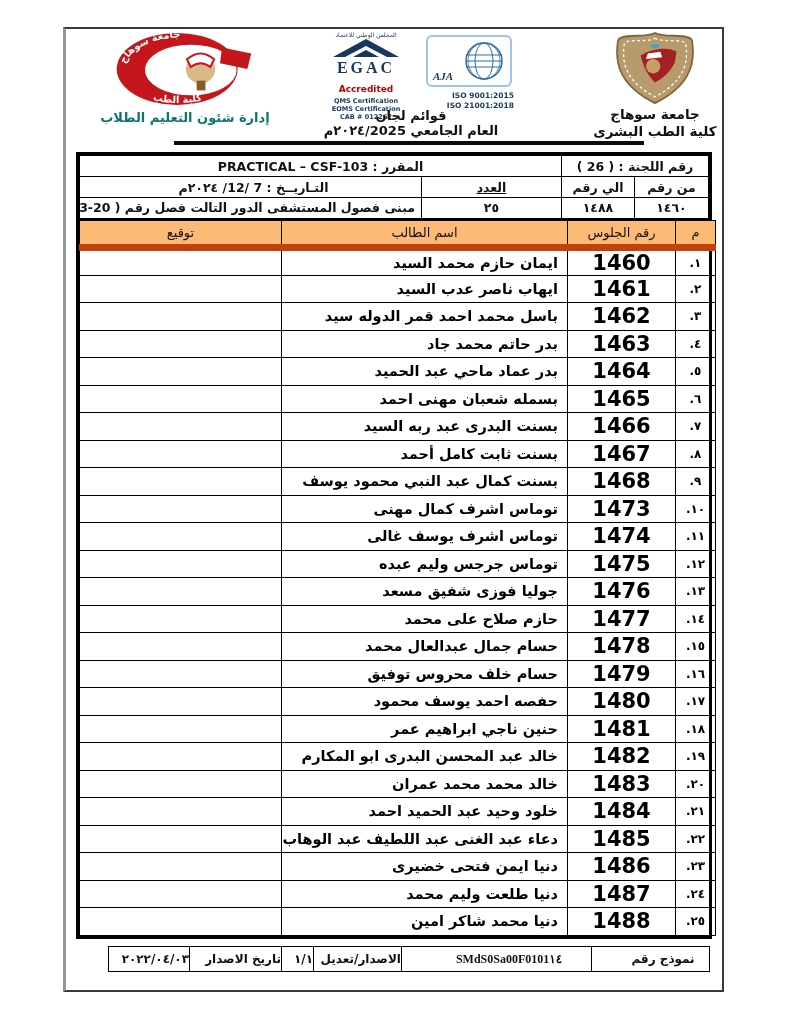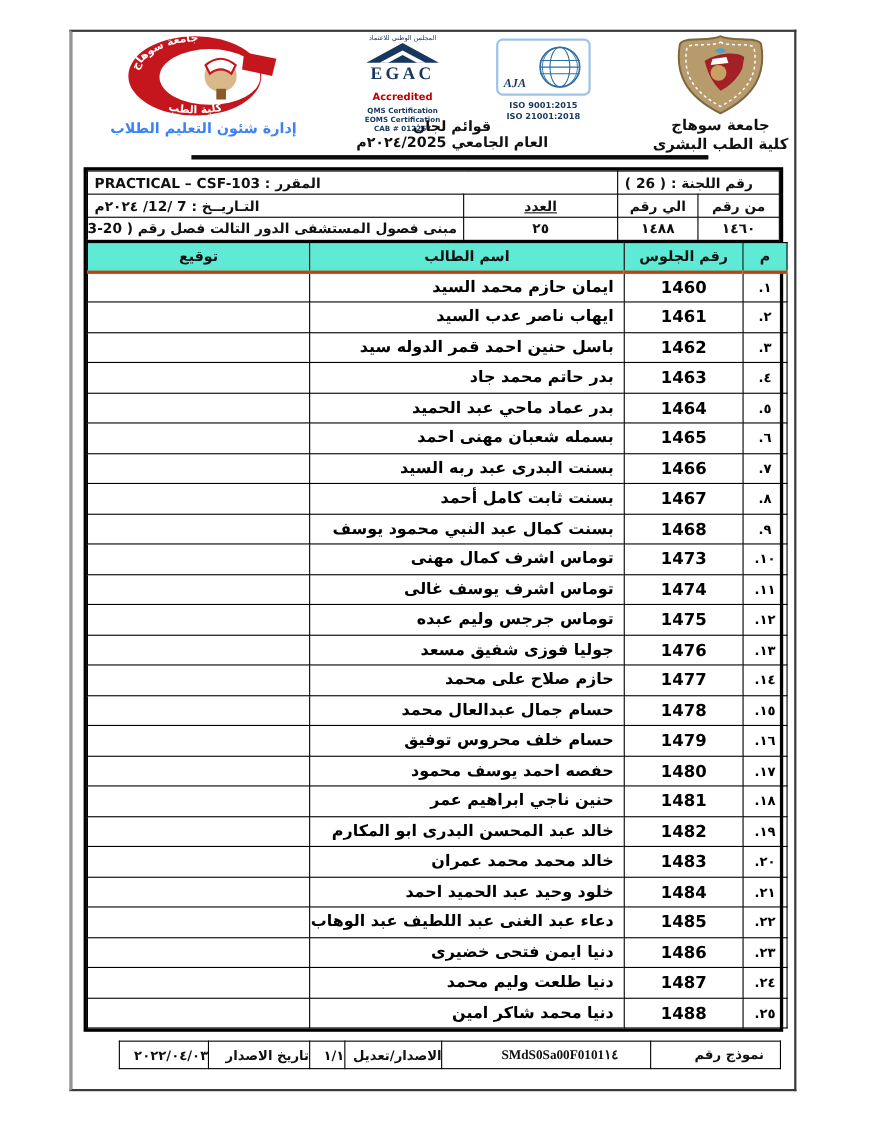--- a/index.html
+++ b/index.html
@@ -18,57 +18,57 @@
   .hdr-right-txt  { position:absolute; left:582px; top:106px; width:146px; text-align:center;
                     font-weight:bold; font-size:13.5px; line-height:17px; color:#111; direction:rtl; }
 
   .egac { position:absolute; left:316px; top:31px; width:100px; text-align:center; }
   .egac .arc   { font-size:6px; color:#1f3864; direction:rtl; line-height:7px; }
   .egac .name  { font-size:16px; font-weight:bold; color:#17375e; letter-spacing:3px;
                  font-family:"Liberation Serif", serif; line-height:12px; }
   .egac .accr  { font-size:9px; font-weight:bold; color:#c00000; line-height:10px;margin-top:10px; }
   .egac .cert  { font-size:6.5px; font-weight:bold; color:#17375e; line-height:8px; margin-top:3px; }
 
-  .aja { position:absolute; left:449px; top:35px; width:90px; text-align:center; }
+  .aja { position:absolute; left:424px; top:35px; width:90px; text-align:right; }
   .aja .box { width:86px; height:52px; border:2px solid #9dc3e6; border-radius:6px;
               margin:0 auto; position:relative; background:#fff; }
   .aja .name { position:absolute; left:5px; bottom:3px; font-size:11px; font-weight:bold;
                font-style:italic; color:#17375e; font-family:"Liberation Serif", serif; }
   .aja .iso { font-size:7.5px; font-weight:bold; color:#17375e; line-height:10px; margin-top:4px; }
 
   .hdr-title { position:absolute; left:298px; top:108px; width:226px; text-align:center;
                direction:rtl; font-weight:bold; font-size:13px; line-height:15px; color:#111; }
 
   .crescent  { position:absolute; left:104px; top:30px; width:158px; height:78px; }
   .hdr-dept  { position:absolute; left:92px; top:110px; width:186px; text-align:center;
-               font-weight:bold; font-size:13px; color:#3b82f6; direction:rtl; }
+               font-weight:bold; font-size:13px; color:#0f766e; direction:rtl; }
 
   .hdr-rule { position:absolute; left:174px; top:141px; width:470px; height:4px; background:#0c0c0c; }
 
   
   .table-wrap { position:absolute; left:76px; top:152px; width:636px; border:3px solid #000; background:#fff; }
   table { border-collapse:collapse; width:100%; table-layout:fixed; direction:rtl; }
   td, th { border:1px solid #000; overflow:hidden; white-space:nowrap; }
 
   .info-table { border-bottom:2px solid #000; }
   .info-table td { height:21px; font-weight:bold; font-size:12.5px; color:#111; padding:0 6px; }
-  .cell-r { text-align:left; }
+  .cell-r { text-align:center; }
   .cell-c { text-align:center; }
   .count-hd { font-size:14px; text-align:center;text-decoration:underline; }
   .an-num { font-size:13.5px; text-align:center; }
 
-  .main-table th { height:27px; background:#5eead4; font-size:13px; font-weight:bold; color:#111;
-                   border-bottom:3px solid #c2410c; }
+  .main-table th { height:27px; background:#fdba74; font-size:13px; font-weight:normal; color:#111;
+                   border-bottom:7px solid #c2410c; }
   .main-table td { height:27.5px; font-weight:bold; color:#000; }
   .col-idx  { width:40px; }
   .col-seat { width:108px; }
   .col-name { width:286px; }
   .col-sig  { width:202px; }
   td.idx  { text-align:center; font-size:12px; }
-  td.seat { text-align:center; font-size:15px; font-family:"DejaVu Sans", sans-serif; direction:ltr; }
+  td.seat { text-align:center; font-size:21px; font-family:"DejaVu Sans", sans-serif; direction:ltr; }
   td.name { text-align:right; font-size:14.5px; padding-right:9px; }
 
   
   .footer-table { position:absolute; left:108px; top:946px; width:602px; direction:rtl; }
   .footer-table td { height:25px; text-align:center; font-weight:bold; font-size:12px; color:#111;padding-left:25px; }
   .footer-code { font-family:"Liberation Serif", serif; font-size:13.5px; }
 </style>
 </head>
 <body>
 
@@ -197,21 +197,21 @@
           </tr>
           <tr>
             <td class="idx">٢.</td>
             <td class="seat">1461</td>
             <td class="name">ايهاب ناصر عدب السيد</td>
             <td></td>
           </tr>
           <tr>
             <td class="idx">٣.</td>
             <td class="seat">1462</td>
-            <td class="name">باسل حنين احمد قمر الدوله سيد</td>
+            <td class="name">باسل محمد احمد قمر الدوله سيد</td>
             <td></td>
           </tr>
           <tr>
             <td class="idx">٤.</td>
             <td class="seat">1463</td>
             <td class="name">بدر حاتم محمد جاد</td>
             <td></td>
           </tr>
           <tr>
             <td class="idx">٥.</td>

